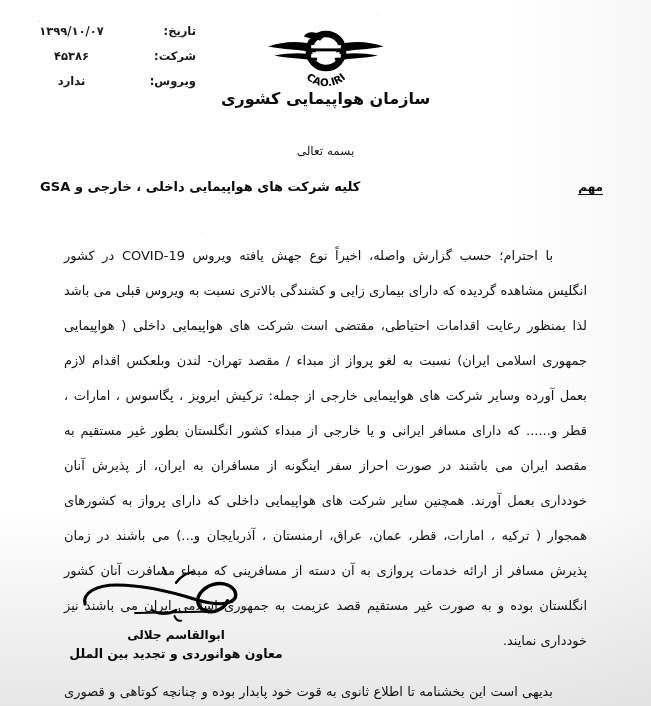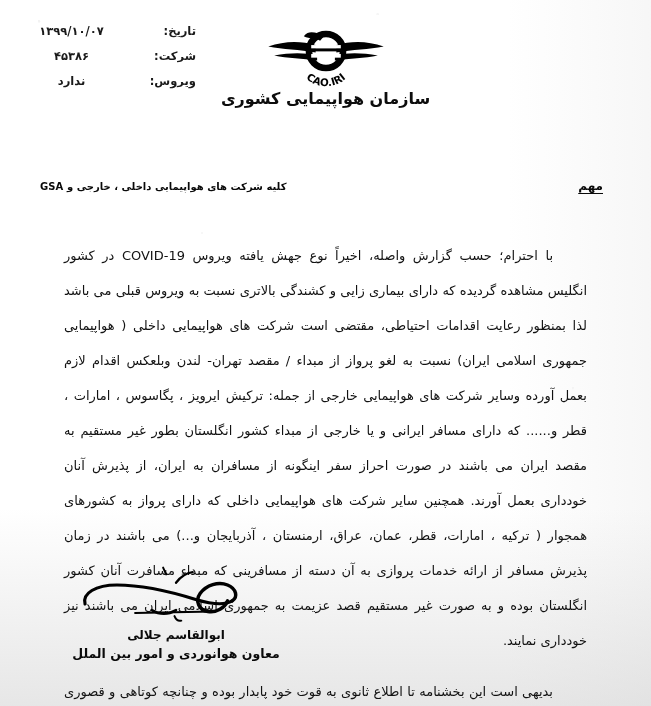--- a/index.html
+++ b/index.html
@@ -106,21 +106,21 @@
     position: absolute;
     top: 179px;
     left: 40px;
     right: 48px;
     display: flex;
     flex-direction: row-reverse;
     align-items: center;
     justify-content: space-between;
   }
   .recipient {
-    font-size: 10px;
+    font-size: 13px;
     font-weight: 700;
     color: #090909;
     letter-spacing: .1px;
     white-space: nowrap;
     margin-right: 18px;
   }
   .important-tag {
     font-size: 12px;
     font-weight: 700;
     color: #090909;
@@ -226,20 +226,21 @@
 
         <path id="ringArc" d="M 126 34 A 34 34 0 0 1 178 22" fill="none"></path>
         <text font-family="DejaVu Sans, Liberation Sans, sans-serif" font-size="7" fill="#000">
           <textPath href="#ringArc" startOffset="2%">سازمان هواپیمایی کشوری</textPath>
         </text>
       </svg>
       <div class="org-name">سازمان هواپیمایی کشوری</div>
     </div>
   </div>
 
+  <div class="basmala">بسمه تعالی</div>
 
   <div class="recipient-row">
     <div class="recipient">کلیه شرکت های هواپیمایی داخلی ، خارجی و GSA</div>
     <div class="important-tag">مهم</div>
   </div>
 
   <div class="body-wrap">
     <p class="para"><span class="indent"></span><span>با احترام؛ حسب گزارش واصله، اخیراً نوع جهش یافته ویروس COVID-19 در کشور انگلیس مشاهده گردیده که دارای بیماری زایی و کشندگی بالاتری نسبت به ویروس قبلی می باشد لذا بمنظور رعایت اقدامات احتیاطی، مقتضی است  شرکت های هواپیمایی داخلی ( هواپیمایی جمهوری اسلامی ایران) نسبت به لغو پرواز از مبداء / مقصد تهران- لندن وبلعکس اقدام لازم بعمل آورده وسایر شرکت های هواپیمایی خارجی از جمله: ترکیش ایرویز ، پگاسوس ، امارات ، قطر و...... که دارای مسافر ایرانی و یا خارجی از مبداء کشور انگلستان بطور غیر مستقیم به مقصد ایران می باشند در صورت احراز سفر اینگونه از مسافران به ایران، از پذیرش آنان خودداری بعمل آورند. همچنین سایر شرکت های هواپیمایی داخلی که دارای پرواز به کشورهای همجوار ( ترکیه ، امارات، قطر، عمان، عراق، ارمنستان ، آذربایجان و...) می باشند در زمان پذیرش مسافر از ارائه خدمات پروازی به آن دسته از مسافرینی که مبداء مسافرت آنان کشور انگلستان بوده و به صورت غیر مستقیم قصد عزیمت به جمهوری اسلامی ایران می باشند نیز خودداری نمایند.</span></p>
     <p class="para"><span class="indent"></span><span>بدیهی است این بخشنامه تا اطلاع ثانوی به قوت خود پابدار بوده و چنانچه کوتاهی و قصوری در این خصوص متوجه شرکت های هواپیمایی گردد، نسبت به ادامه همکاری تجدید نظر خواهد شد.</span></p>
   </div>
@@ -251,17 +252,17 @@
         <path d="M224 54 C 232 49, 230 38, 218 33 C 206 28, 190 33, 182 44 C 175 54, 180 66, 192 68
                  C 204 70, 214 63, 218 54" stroke-width="4.6"></path>
         <path d="M150 30 C 156 22, 164 17, 172 16" stroke-width="3"></path>
         <path d="M118 66 C 128 72, 140 72, 150 66" stroke-width="3.4"></path>
         <path d="M96 70 L 200 68" stroke-width="2.6"></path>
         <path d="M133 10 L 137 19" stroke-width="2.6"></path>
         <path d="M148 74 C 150 79, 153 81, 157 80" stroke-width="2.6"></path>
       </g>
     </svg>
     <div class="sig-name">ابوالقاسم جلالی</div>
-    <div class="sig-title">معاون هوانوردی و امور بین الملل</div>
+    <div class="sig-title">معاون هوانوردی و تجدید بین الملل</div>
   </div>
 
   <div class="scan-noise"></div>
 </div>
 
 </body></html>

